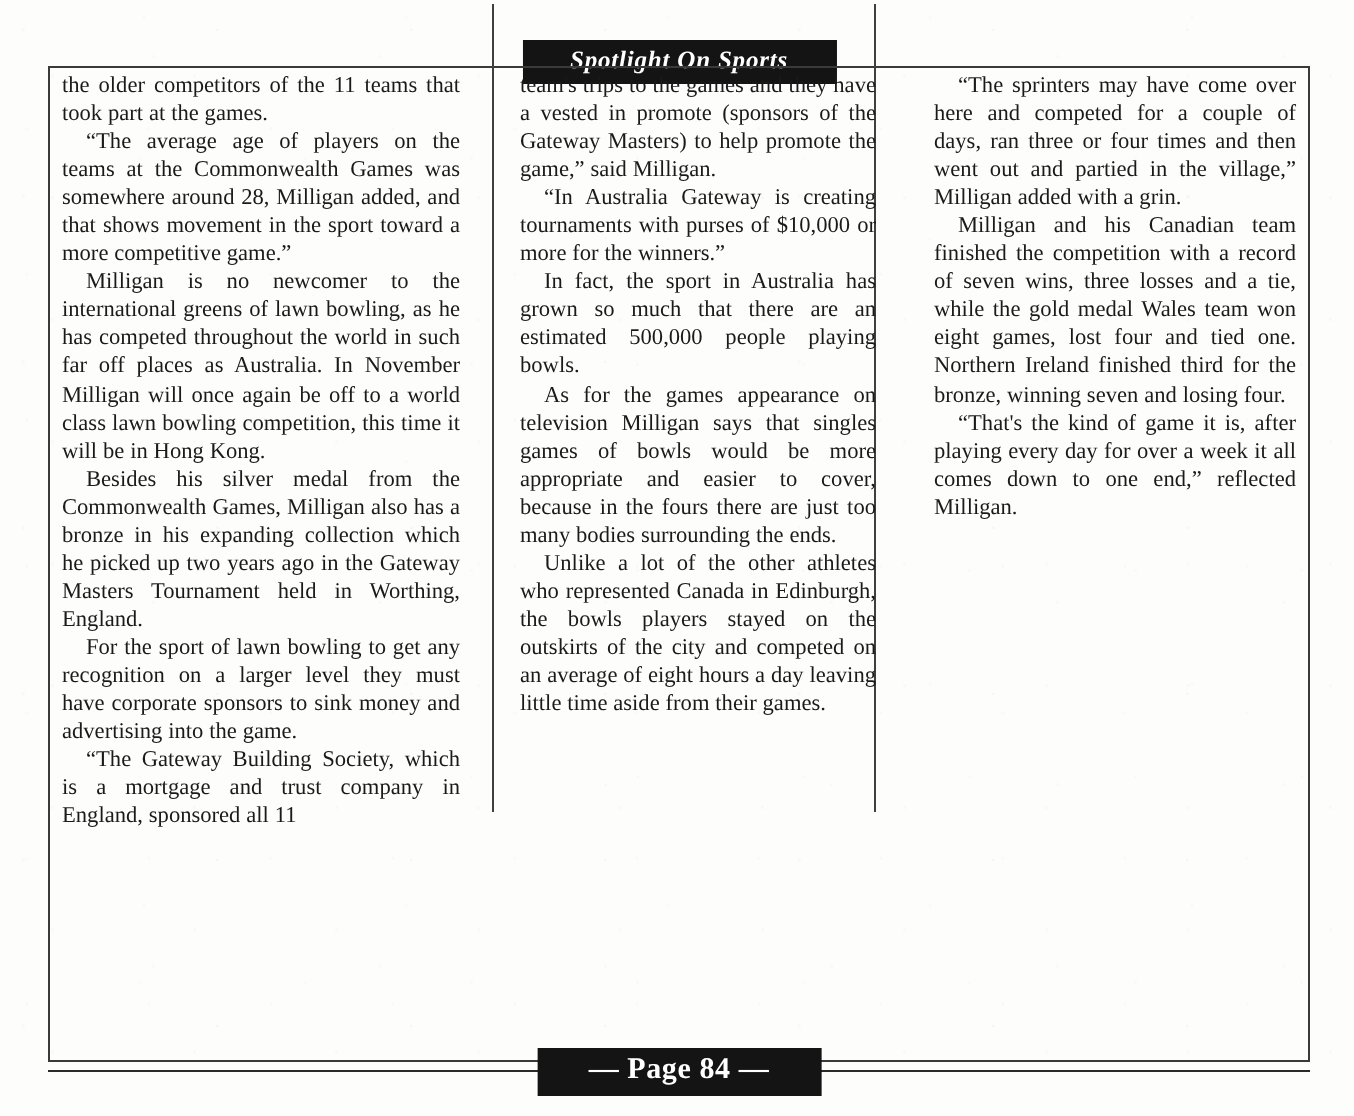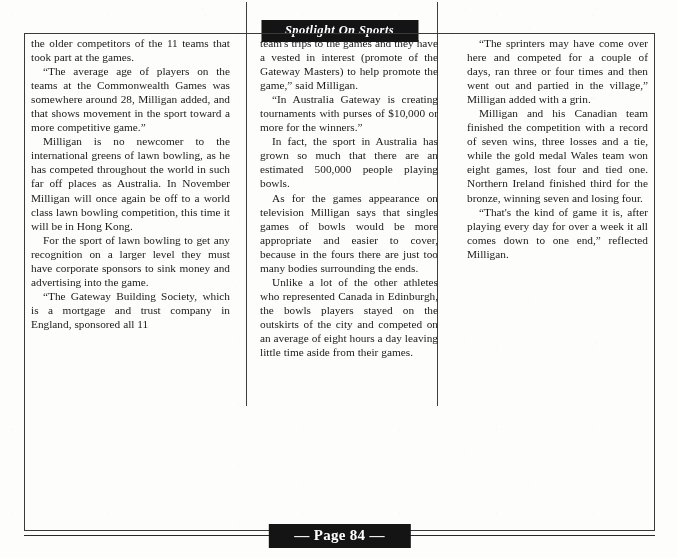--- a/index.html
+++ b/index.html
@@ -172,26 +172,27 @@
 
   <div class="col-rule r1"></div>
   <div class="col-rule r2"></div>
 
   <div class="columns">
 
     <div class="col col-1">
       <p class="no-indent">the older competitors of the 11 teams that took part at the games.</p>
       <p>“The average age of players on the teams at the Commonwealth Games was somewhere around 28, Milligan added, and that shows movement  in the sport toward a more competitive game.”</p>
       <p>Milligan is no newcomer to the international greens of lawn bowling, as he has competed throughout the world in such far off places as Australia. In November Milligan will once again be off to a world class lawn bowling competition, this time it will be in Hong Kong.</p>
+      <p>Besides his silver medal from the Commonwealth Games, Milligan also has a bronze in his expanding collection which he picked up two years ago in the Gateway Masters Tournament held in Worthing, England.</p>
       <p>For the sport of lawn bowling to get any recognition on a larger level they must have corporate sponsors to sink money and advertising into the game.</p>
       <p>“The Gateway Building Society, which is a mortgage and trust company in England, sponsored all 11</p>
     </div>
 
     <div class="col col-2">
-      <p class="no-indent">team's trips to the games and they have a vested in interest (promote of the Gateway Masters) to help promote the game,” said Milligan.</p>
+      <p class="no-indent">team's trips to the games and they have a vested in promote (sponsors of the Gateway Masters) to help promote the game,” said Milligan.</p>
       <p>“In Australia Gateway is creating tournaments with purses of $10,000 or more for the winners.”</p>
       <p>In fact, the sport in Australia has grown so much that there are an estimated 500,000 people playing bowls.</p>
       <p>As for the games appearance on television Milligan says that singles games of bowls would be more appropriate and easier to cover, because in the fours there are just too many bodies surrounding the ends.</p>
       <p>Unlike a lot of the other athletes who represented Canada in Edinburgh, the bowls players stayed on the outskirts of the city and competed on an average of eight hours a day leaving little time aside from their games.</p>
     </div>
 
     <div class="col col-3">
       <p>“The sprinters may have come over here and competed for a couple of days, ran three or four times and then went out and partied in the village,” Milligan added with a grin.</p>
       <p>Milligan and his Canadian team finished the competition with a record of seven wins, three losses and a tie, while the gold medal Wales team won eight games, lost four and tied one. Northern Ireland finished third for the bronze, winning seven and losing four.</p>
       <p>“That's the kind of game it is, after playing every day for over a week it all comes down to one end,” reflected Milligan.</p>

